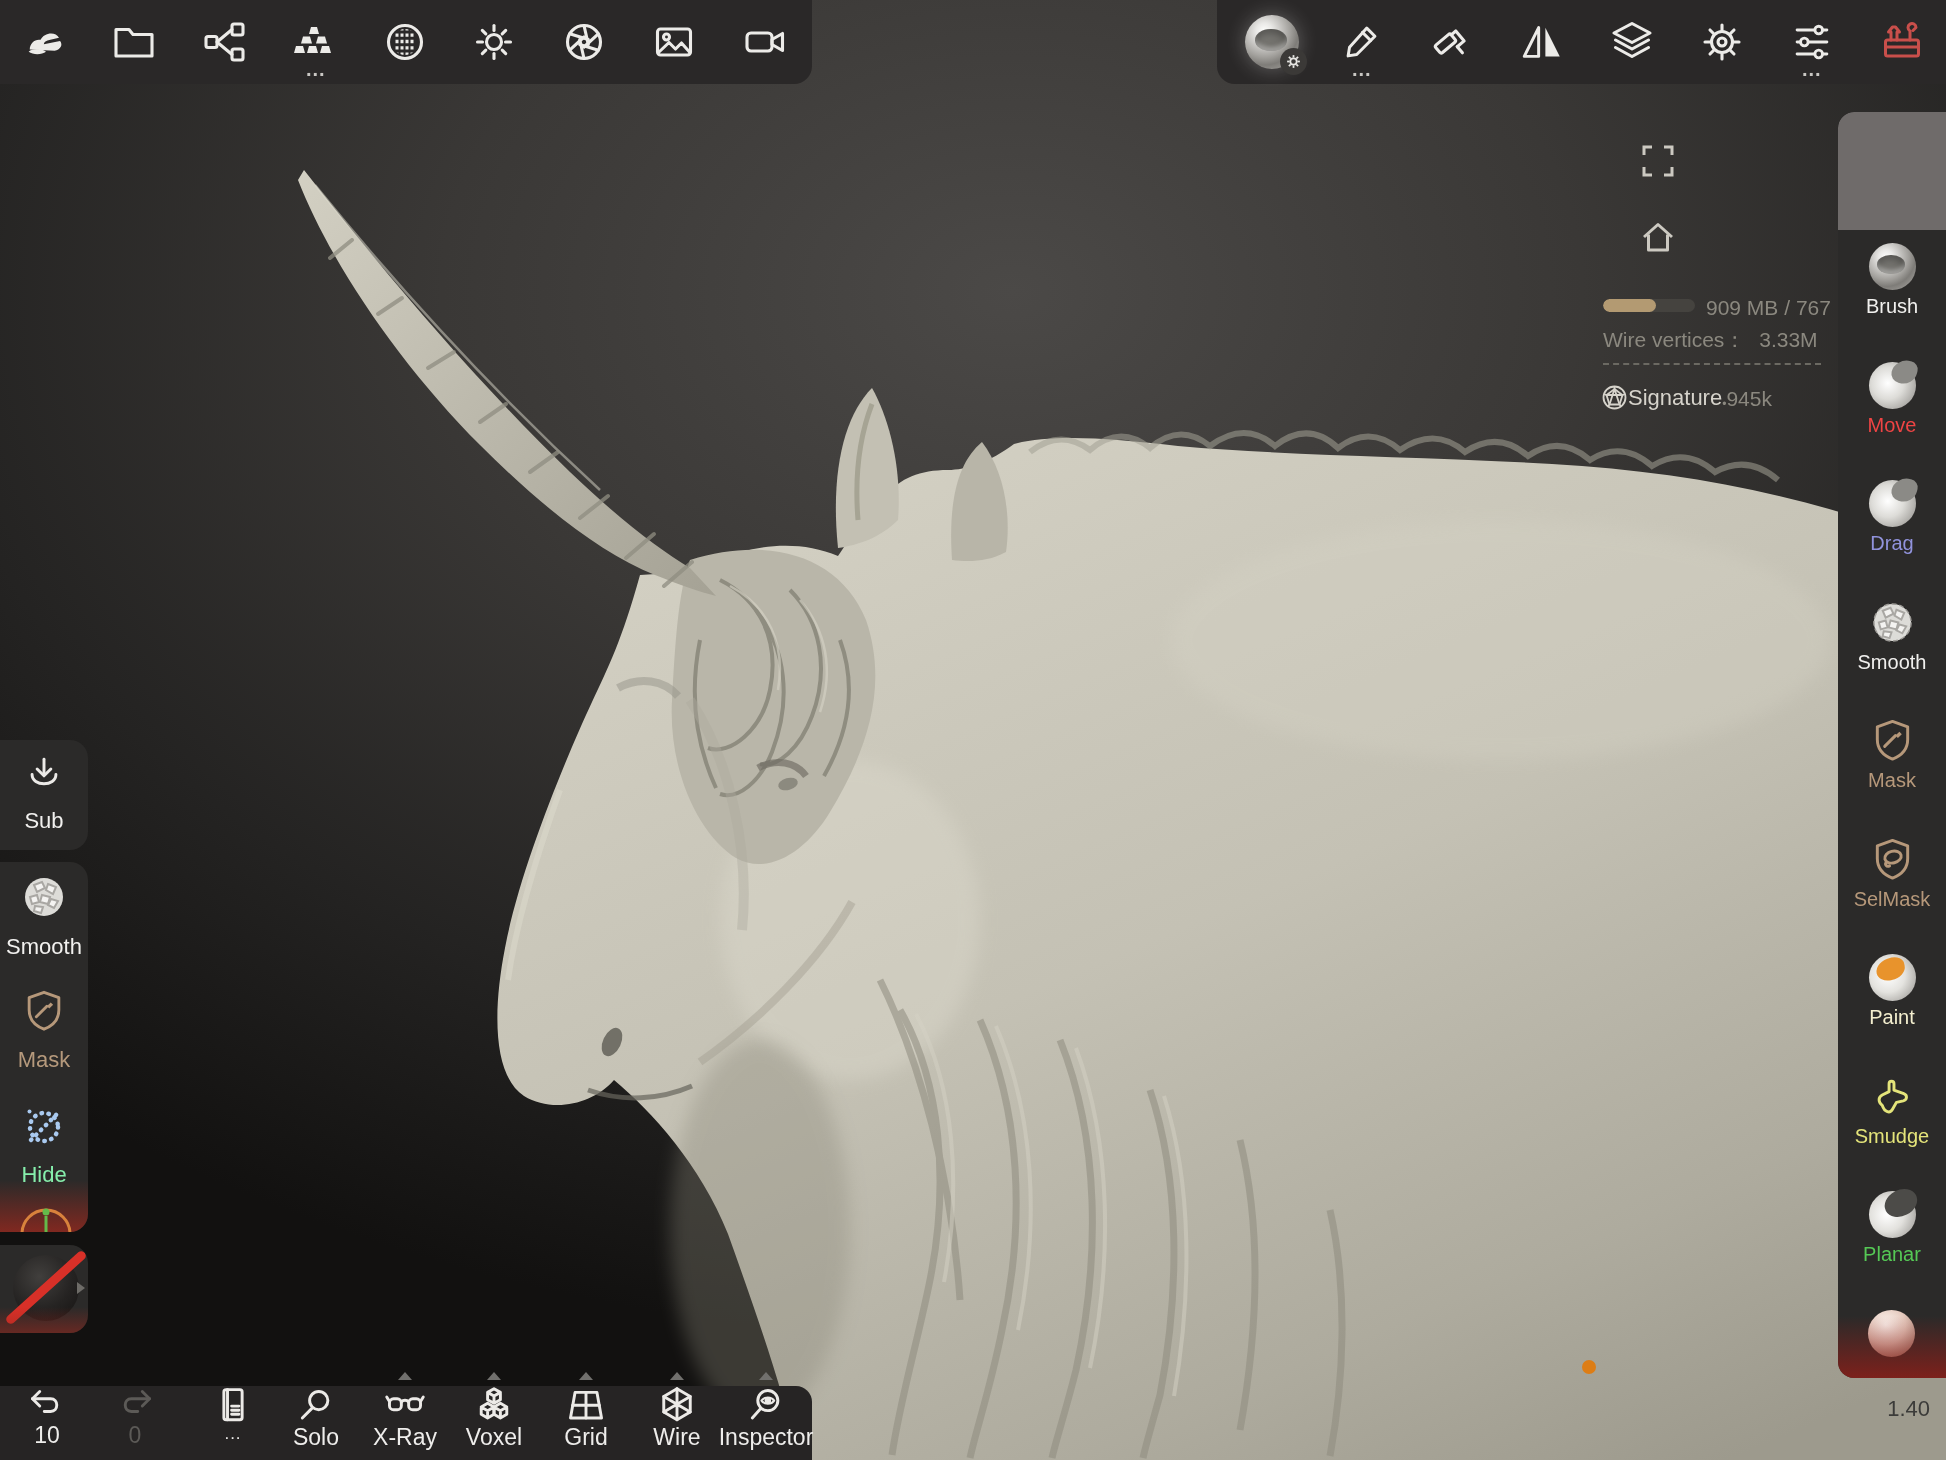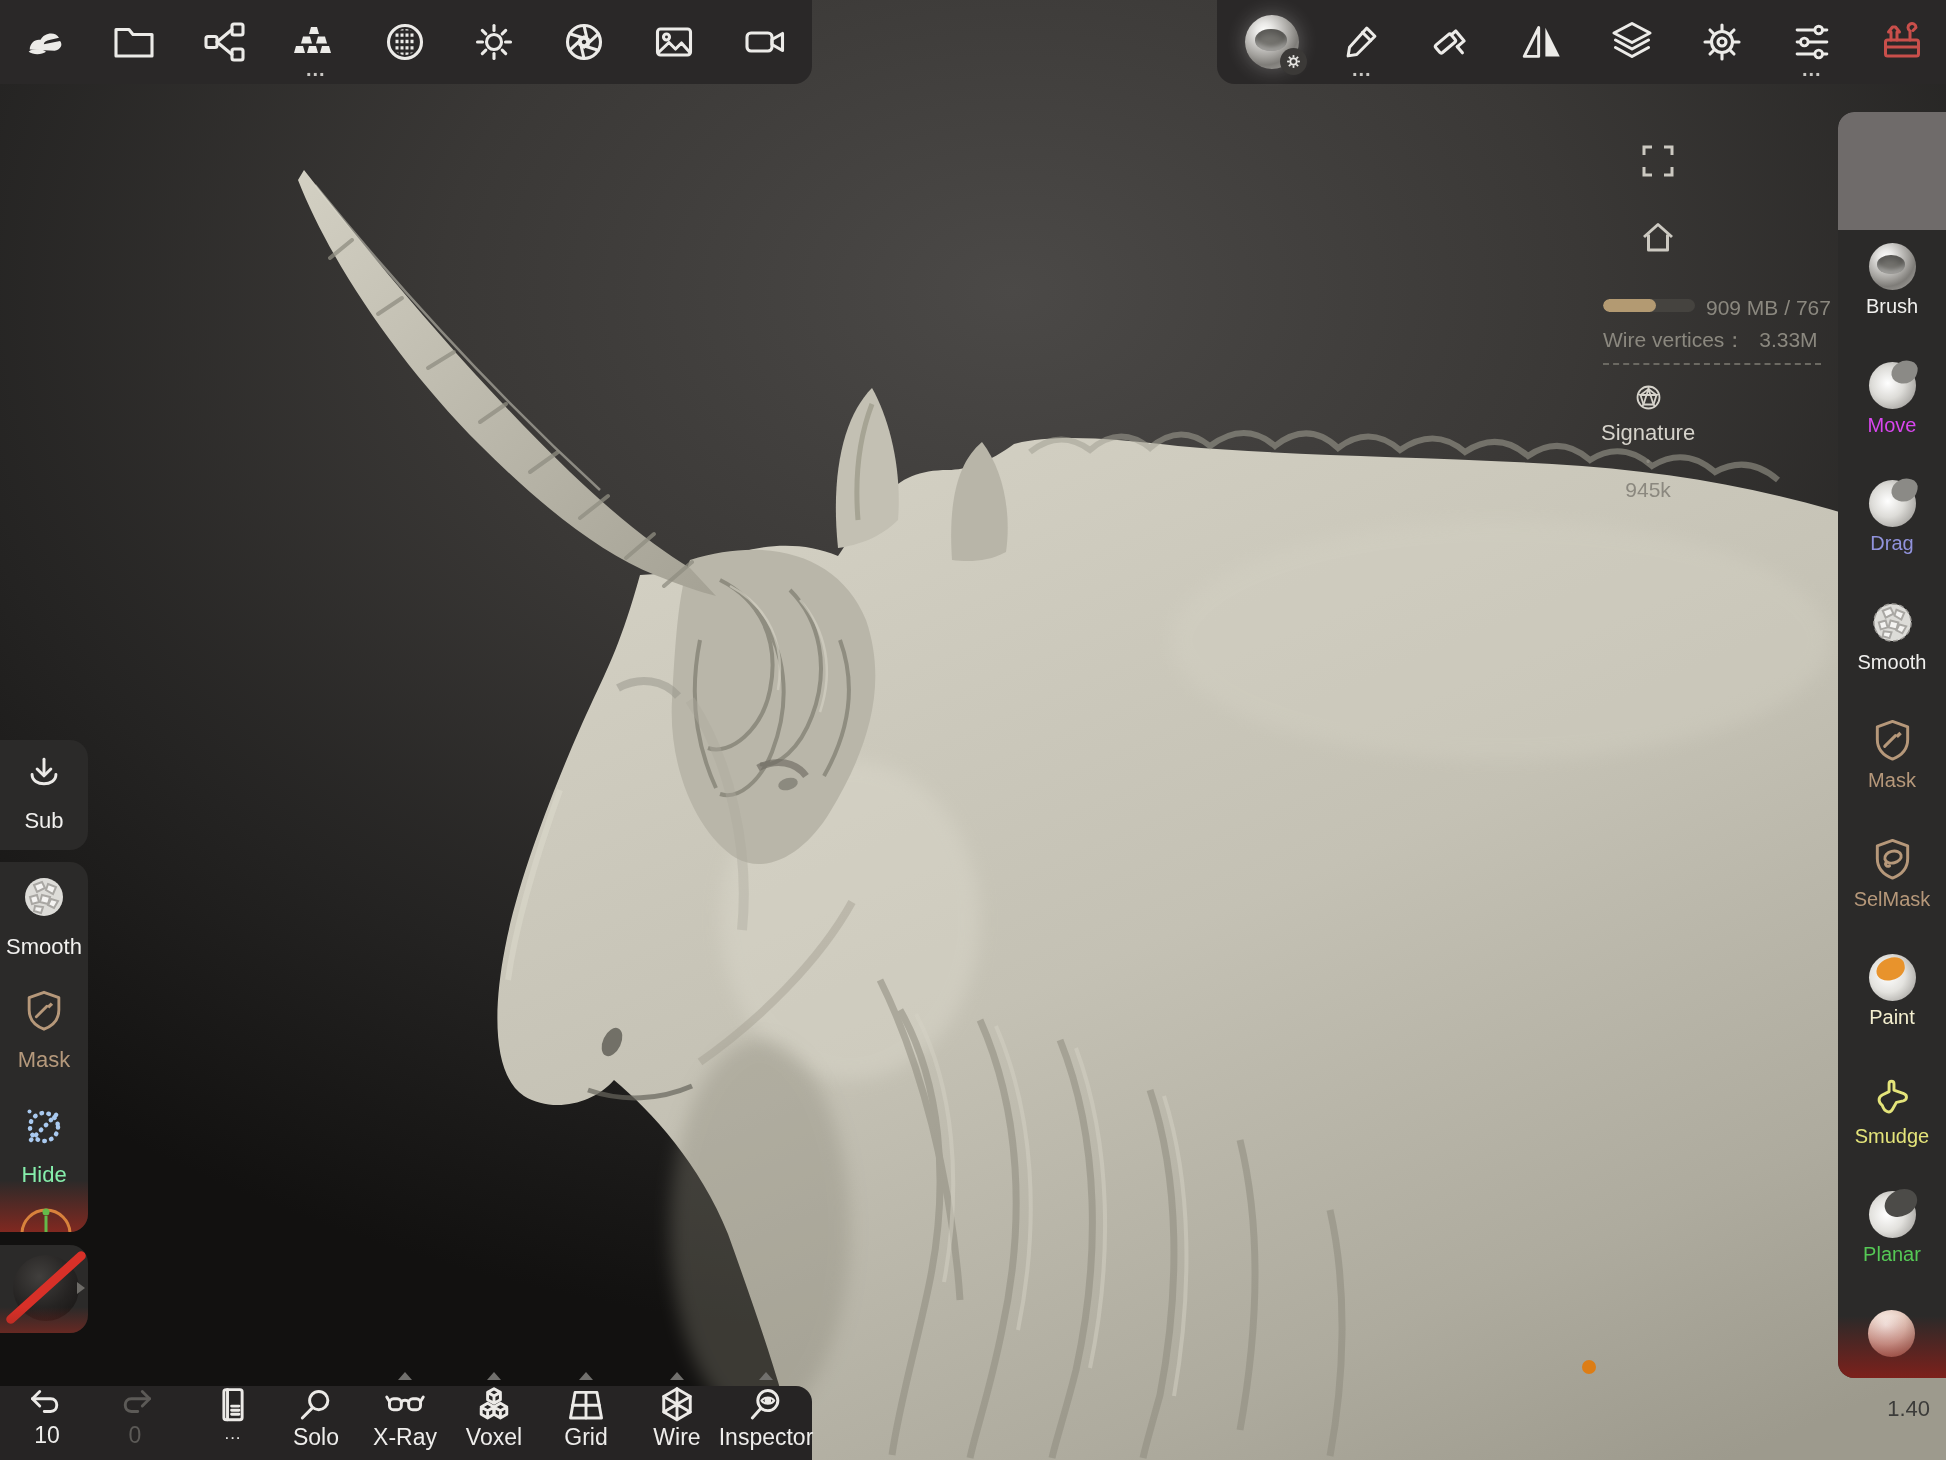--- a/index.html
+++ b/index.html
@@ -379,21 +379,21 @@
 
   <div id="mem-bar" class="abs">
       <div id="mem-fill"></div>
     </div>
   <div class="abs stat-txt" style="left:1706px;top:296px;width:132px;overflow:hidden;">909 MB / 767 M</div>
   <div class="abs stat-txt" style="left:1603px;top:326px;">
     <span>Wire vertices：</span>
     <span style="margin-left:8px;">3.33M</span>
   </div>
   <div id="divider" class="abs"></div>
-  <div class="abs" style="left:1601px;top:384px;display:flex;align-items:center;gap:9px;flex-direction:column;">
+  <div class="abs" style="left:1601px;top:384px;display:flex;align-items:flex-end;">
     <svg width="27" height="27" viewBox="0 0 27 27">
       <g stroke="#d6d3cb" stroke-width="1.8" fill="none">
         <circle cx="13.5" cy="13.5" r="11"></circle>
         <polygon points="13.5,5 21.5,11 18.5,20.5 8.5,20.5 5.5,11"></polygon>
         <path d="M13.5,5 V2.5 M21.5,11 l2.5,-1 M18.5,20.5 l1.8,2 M8.5,20.5 l-1.8,2 M5.5,11 l-2.5,-1 M13.5,5 L8.5,20.5 M13.5,5 l5,15.5 M5.5,11 h16"></path>
       </g>
     </svg>
     <span style="color:#d6d3cb;font-size:22px;">Signature</span>
     <span style="color:#8b887f;font-size:12px;">•</span>
     <span class="stat-txt">945k</span>
@@ -401,21 +401,21 @@
 
   <div id="tool-panel" class="abs">
     <div id="tool-selected"></div>
 
     <div class="tool-item" style="top:118px">
       <div class="ball ball-gray"></div>
       <div class="tool-label">Brush</div>
     </div>
     <div class="tool-item" style="top:237px">
       <div class="ball ball-blob"></div>
-      <div class="tool-label" style="color:#d946ef;">Move</div>
+      <div class="tool-label" style="color:#ef4444;">Move</div>
     </div>
     <div class="tool-item" style="top:355px">
       <div class="ball ball-blob"></div>
       <div class="tool-label" style="color:#9193dc;">Drag</div>
     </div>
     <div class="tool-item" style="top:474px">
       <svg class="tico" viewBox="0 0 48 48">
         <circle cx="24" cy="24" r="19" fill="#dddcd8"></circle>
         <circle cx="24" cy="24" r="19" fill="none" stroke="#9c9a96" stroke-width="1.5" stroke-dasharray="5 3"></circle>
         <g stroke="#a9a7a3" stroke-width="2" fill="#f4f3f1">

